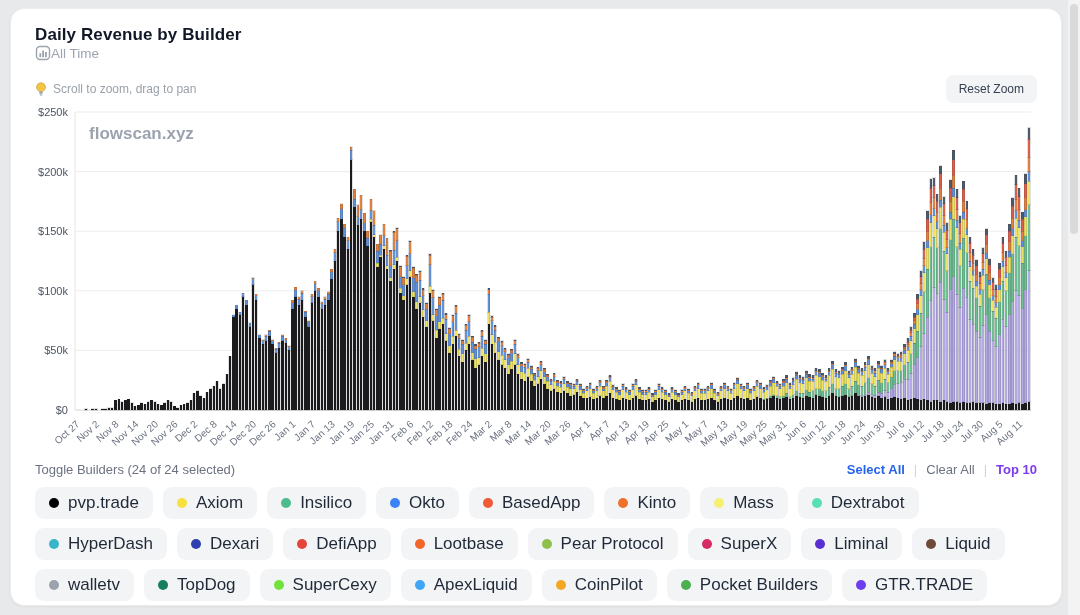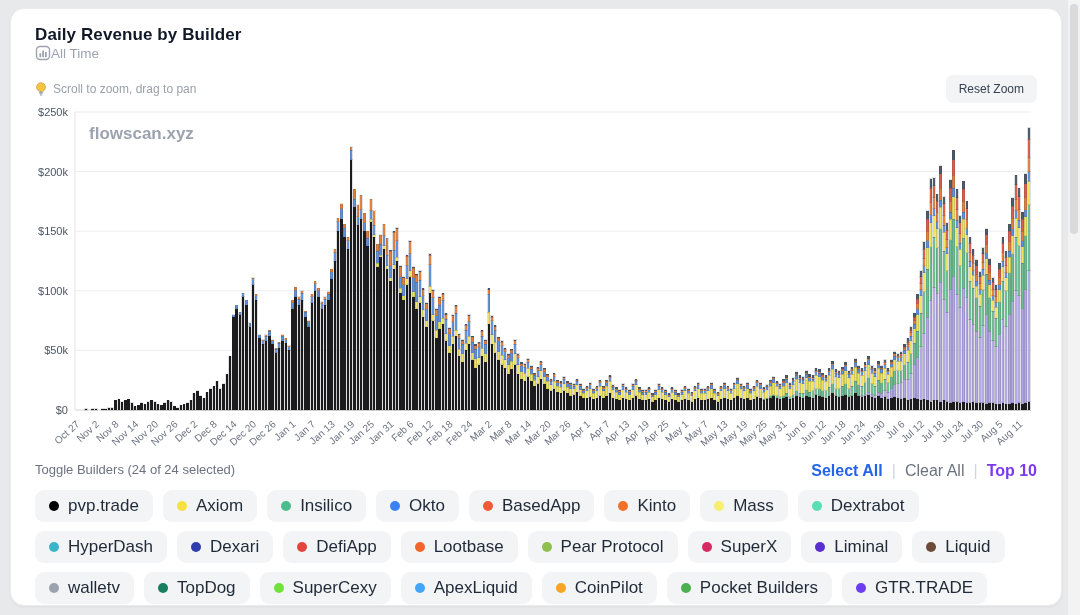--- a/index.html
+++ b/index.html
@@ -25,21 +25,21 @@
   .hint { display:flex; align-items:flex-start; gap:6px; color:#9aa1a9; font-size:12px; }
   .reset-btn {
     border:none; background:#f3f4f6; color:#374151;
     font-family:"Liberation Sans", sans-serif;
     font-size:12px; padding:7px 13px; border-radius:7px; cursor:pointer;
   }
   .chart-wrap { width:1004px; height:352px; margin-top:2px; }
   .chart-wrap svg { display:block; }
   .toggle-row { display:flex; align-items:flex-start; justify-content:space-between; margin-top:6px; }
   .toggle-label { color:#6b7280; font-size:13px; }
-  .actions { font-size:16px; display:flex; align-items:center; gap:9px; }
+  .actions { font-size:13px; display:flex; align-items:center; gap:9px; }
   .actions a { cursor:pointer; text-decoration:none; }
   .link-select { color:#2563eb; font-weight:700; }
   .link-clear { color:#6b7280; }
   .link-top10 { color:#7c3aed; font-weight:700; }
   .sep { color:#d1d5db; }
   .chips { display:flex; flex-wrap:wrap; gap:9px 10px; margin-top:10px; width:1004px; }
   .chip {
     display:inline-flex; align-items:center; gap:9px;
     background:#f3f4f6; border-radius:9px; padding:6px 14px;
     font-size:17px; color:#1f2937; cursor:pointer; white-space:nowrap;

